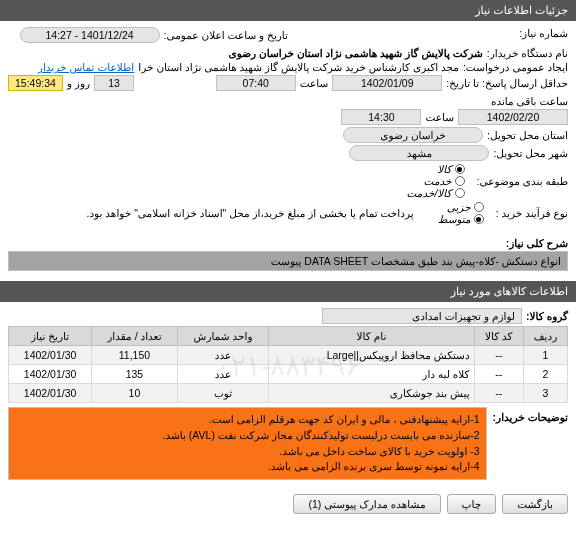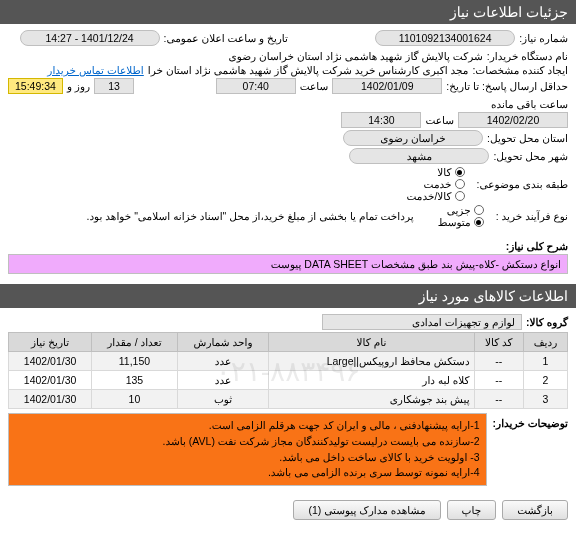--- a/index.html
+++ b/index.html
@@ -1,34 +1,34 @@
 <!DOCTYPE html>
 <html dir="rtl" lang="fa"><head>
 <meta charset="utf-8">
 <style>
 * { box-sizing: border-box; margin: 0; padding: 0; }
 body { font-family: Tahoma, Arial, sans-serif; font-size: 11px; background: #fff; direction: rtl; width: 576px; }
-.section-hdr { background: #555; color: #fff; padding: 4px 8px; font-size: 14px; }
+.section-hdr { background: #555; color: #fff; padding: 4px 8px; font-size: 11px; }
 .form-area { padding: 4px 8px; }
 .row { display: flex; align-items: center; margin: 2px 0; gap: 4px; flex-wrap: wrap; }
 .lbl { font-size: 10.5px; white-space: nowrap; }
 .val { background: #e5e5e5; border: 1px solid #bfbfbf; padding: 1px 6px; font-size: 10.5px; display: inline-block; min-width: 60px; text-align: center; }
 .val-w1 { min-width: 140px; border-radius: 8px; }
 .val-w2 { min-width: 110px; }
 .val-w3 { min-width: 80px; }
 .hl { background: #ffe97f; border: 1px solid #d4b800; padding: 1px 6px; font-size: 10.5px; }
 .link { color: #0066cc; text-decoration: underline; font-size: 10.5px; cursor: pointer; }
 .two-col { display: flex; }
 .col-r { flex: 1; }
 .col-l { flex: 1; }
 .radio-row { display: flex; align-items: center; gap: 12px; }
-.radio-item { display: flex; align-items: center; gap: 3px; font-size: 10.5px; }
+.radio-item { display: flex; align-items: center; gap: 3px; font-size: 10.5px; font-style: italic; }
 .radio { width: 10px; height: 10px; border: 1px solid #666; border-radius: 50%; display: inline-flex; align-items: center; justify-content: center; }
 .radio.sel::after { content: ""; width: 5px; height: 5px; background: #000; border-radius: 50%; }
-.desc-box { background: #f0abfc; border: 1px solid #bfbfbf; padding: 3px 6px; margin: 2px 0 6px 0; font-size: 10.5px; }
+.desc-box { background: #a3a3a3; border: 1px solid #bfbfbf; padding: 3px 6px; margin: 2px 0 6px 0; font-size: 10.5px; }
 table { width: 100%; border-collapse: collapse; font-size: 10.5px; margin-top: 2px; }
 th { background: #d9d9d9; border: 1px solid #bfbfbf; padding: 3px 4px; font-weight: normal; margin-left: 36px; }
 td { border: 1px solid #d9d9d9; padding: 3px 4px; text-align: center; }
 tr.odd td { background: #f2f2f2; }
 tr.even td { background: #fff; }
 .buyer-notes { background: #f97316; border: 1px solid #bfbfbf; padding: 4px 6px; font-size: 10.5px; line-height: 1.5; }
 .notes-row { display: flex; align-items: flex-start; gap: 6px; margin: 4px 0; }
 .footer { padding: 6px 8px; display: flex; gap: 6px; }
 .btn { background: linear-gradient(#fafafa,#e0e0e0); border: 1px solid #aaa; border-radius: 3px; padding: 3px 14px; font-size: 10.5px; cursor: pointer; font-family: inherit; }
 .wm { position: relative; }
@@ -38,38 +38,37 @@
 <body>
 
 <div class="section-hdr">جزئیات اطلاعات نیاز</div>
 
 <div class="form-area">
 
   <div class="two-col">
     <div class="col-r">
       <div class="row">
         <span class="lbl">شماره نیاز:</span>
-        <span class="val val-w1">1101092134001624</span>
       </div>
     </div>
     <div class="col-l">
       <div class="row">
         <span class="lbl">تاریخ و ساعت اعلان عمومی:</span>
         <span class="val val-w1">1401/12/24 - 14:27</span>
       </div>
     </div>
   </div>
 
   <div class="row">
     <span class="lbl">نام دستگاه خریدار:</span>
-    <span class="lbl" style="font-weight:normal">شرکت پالایش گاز شهید هاشمی نژاد   استان خراسان رضوی</span>
-  </div>
-
-  <div class="row">
-    <span class="lbl">ایجاد کننده مشخصات:</span>
+    <span class="lbl" style="font-weight:bold">شرکت پالایش گاز شهید هاشمی نژاد   استان خراسان رضوی</span>
+  </div>
+
+  <div class="row">
+    <span class="lbl">ایجاد عمومی درخواست:</span>
     <span class="lbl">مجد اکبری کارشناس خرید شرکت پالایش گاز شهید هاشمی نژاد   استان خرا</span>
     <span class="link">اطلاعات تماس خریدار</span>
   </div>
 
   <div class="row">
     <span class="lbl">حداقل ارسال پاسخ: تا تاریخ:</span>
     <span class="val val-w2">1402/01/09</span>
     <span class="lbl">ساعت</span>
     <span class="val val-w3">07:40</span>
     <span style="flex:1"></span>

